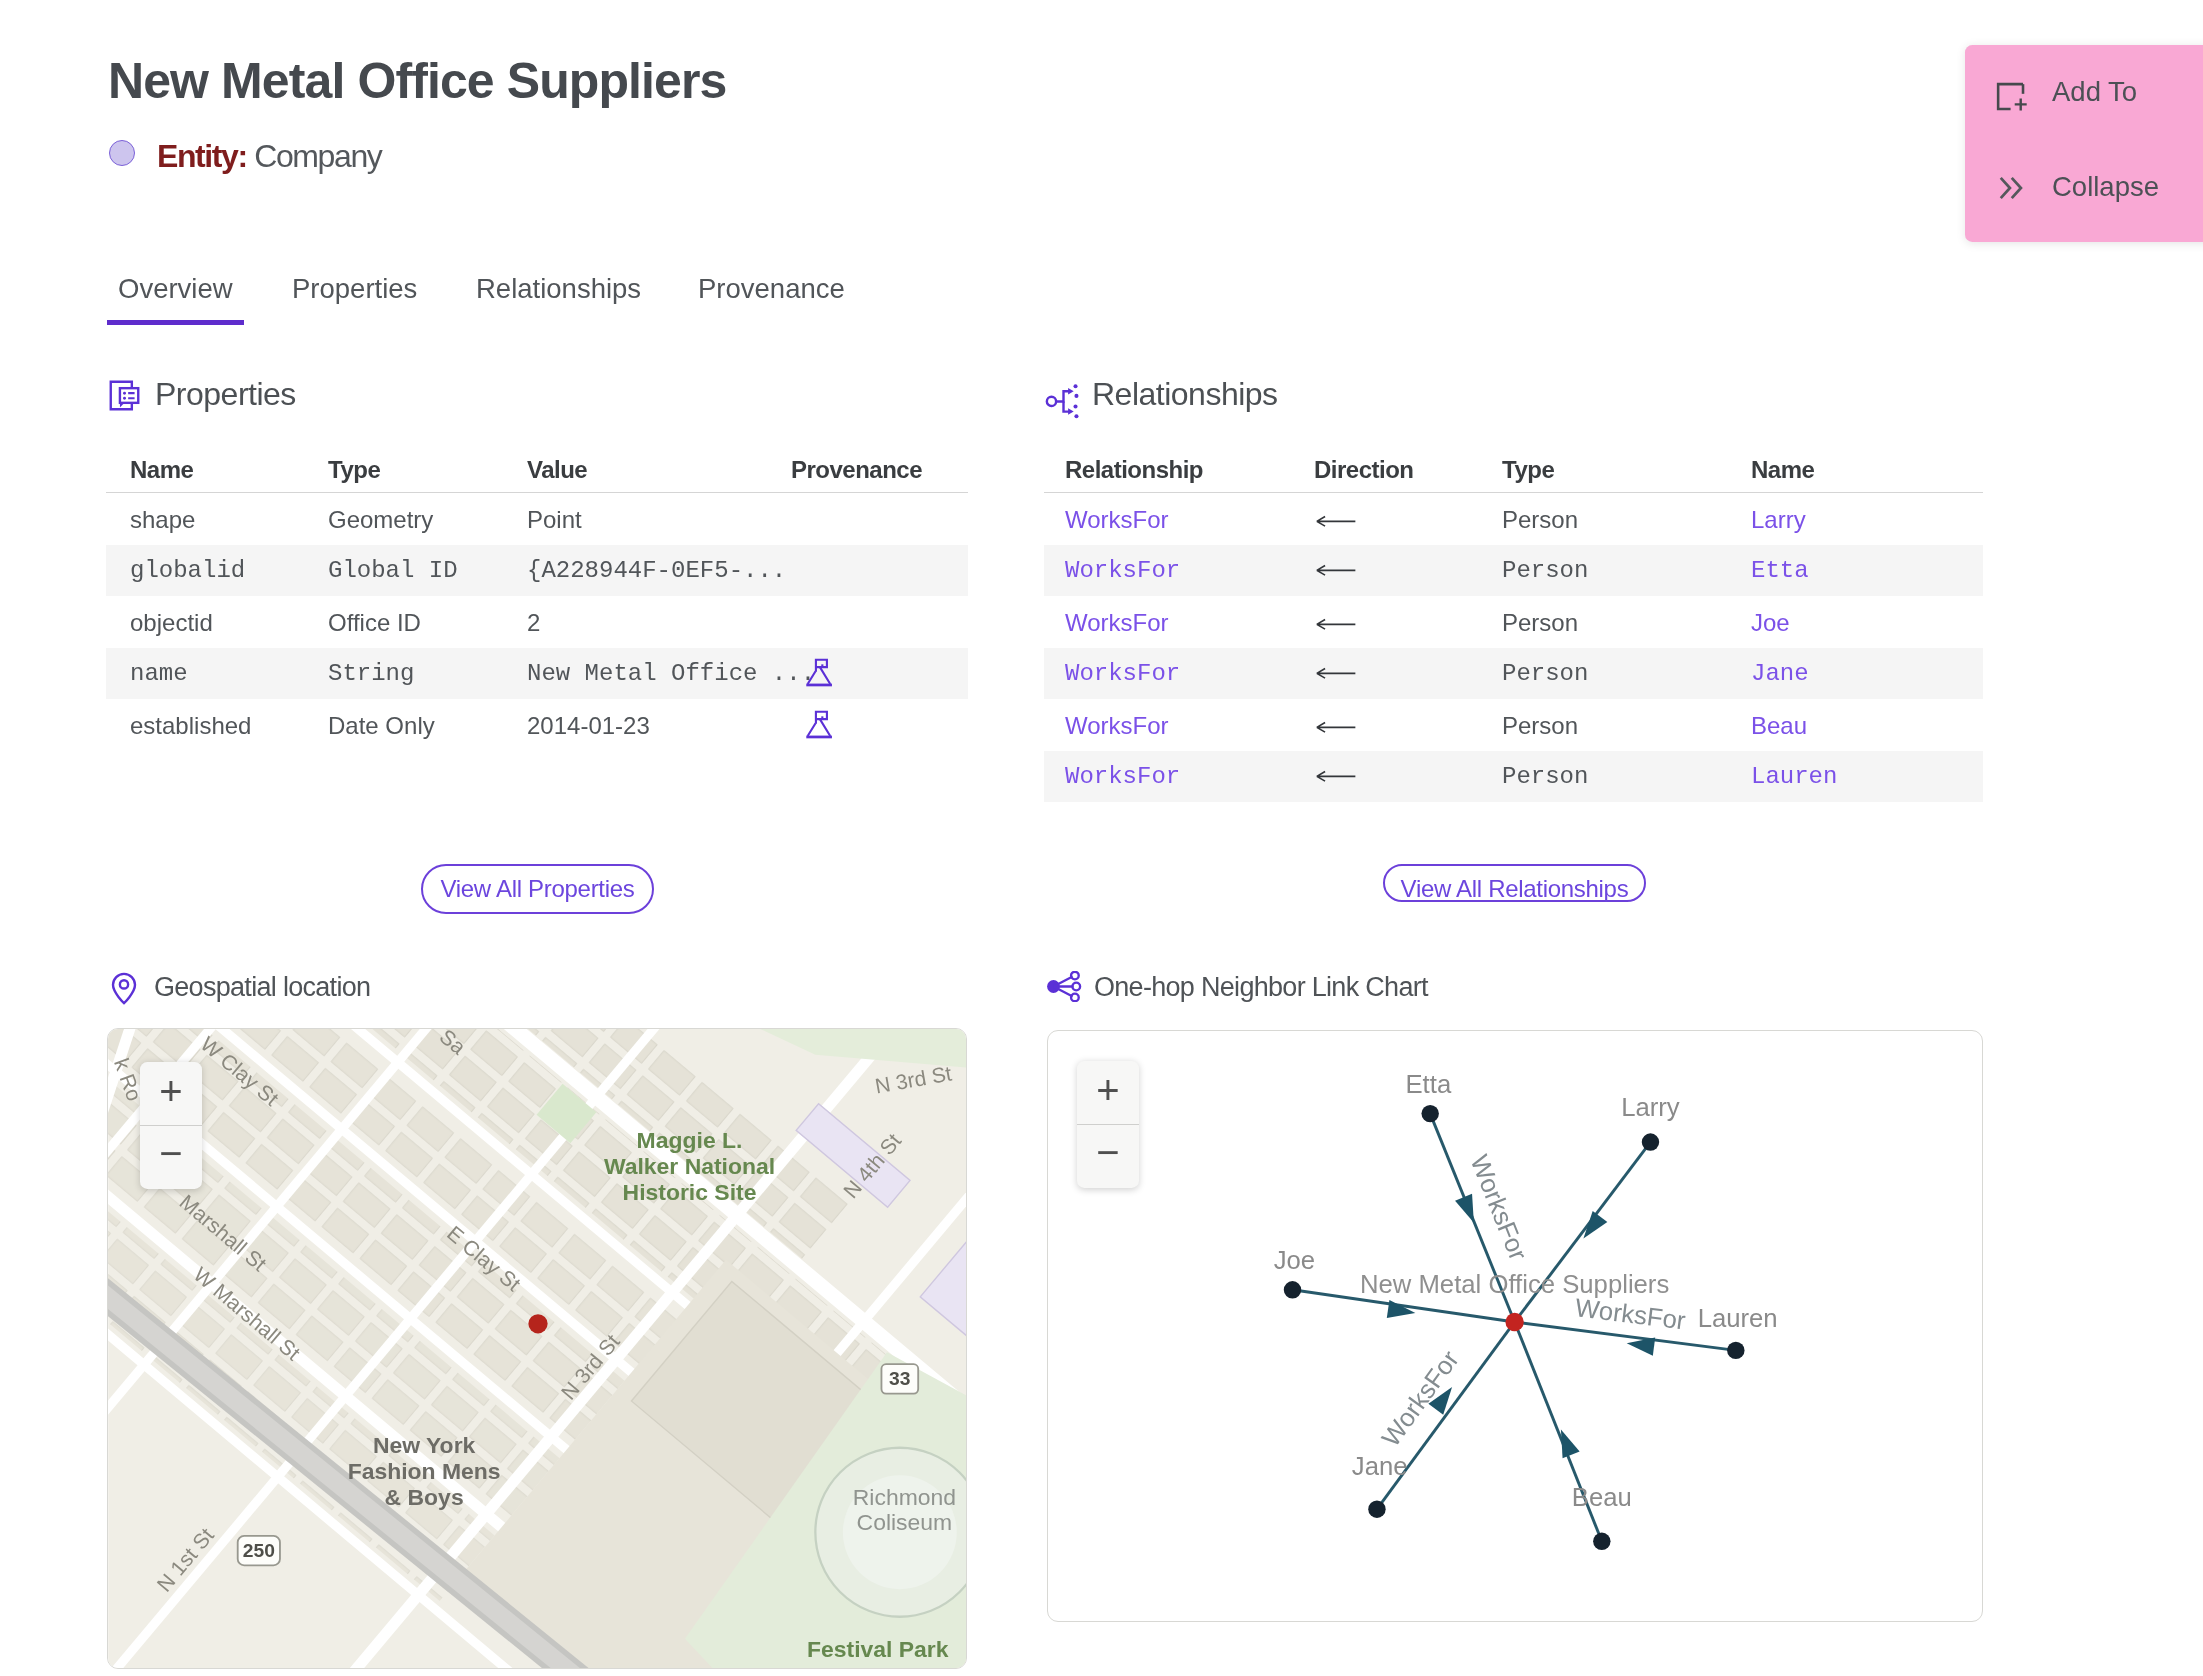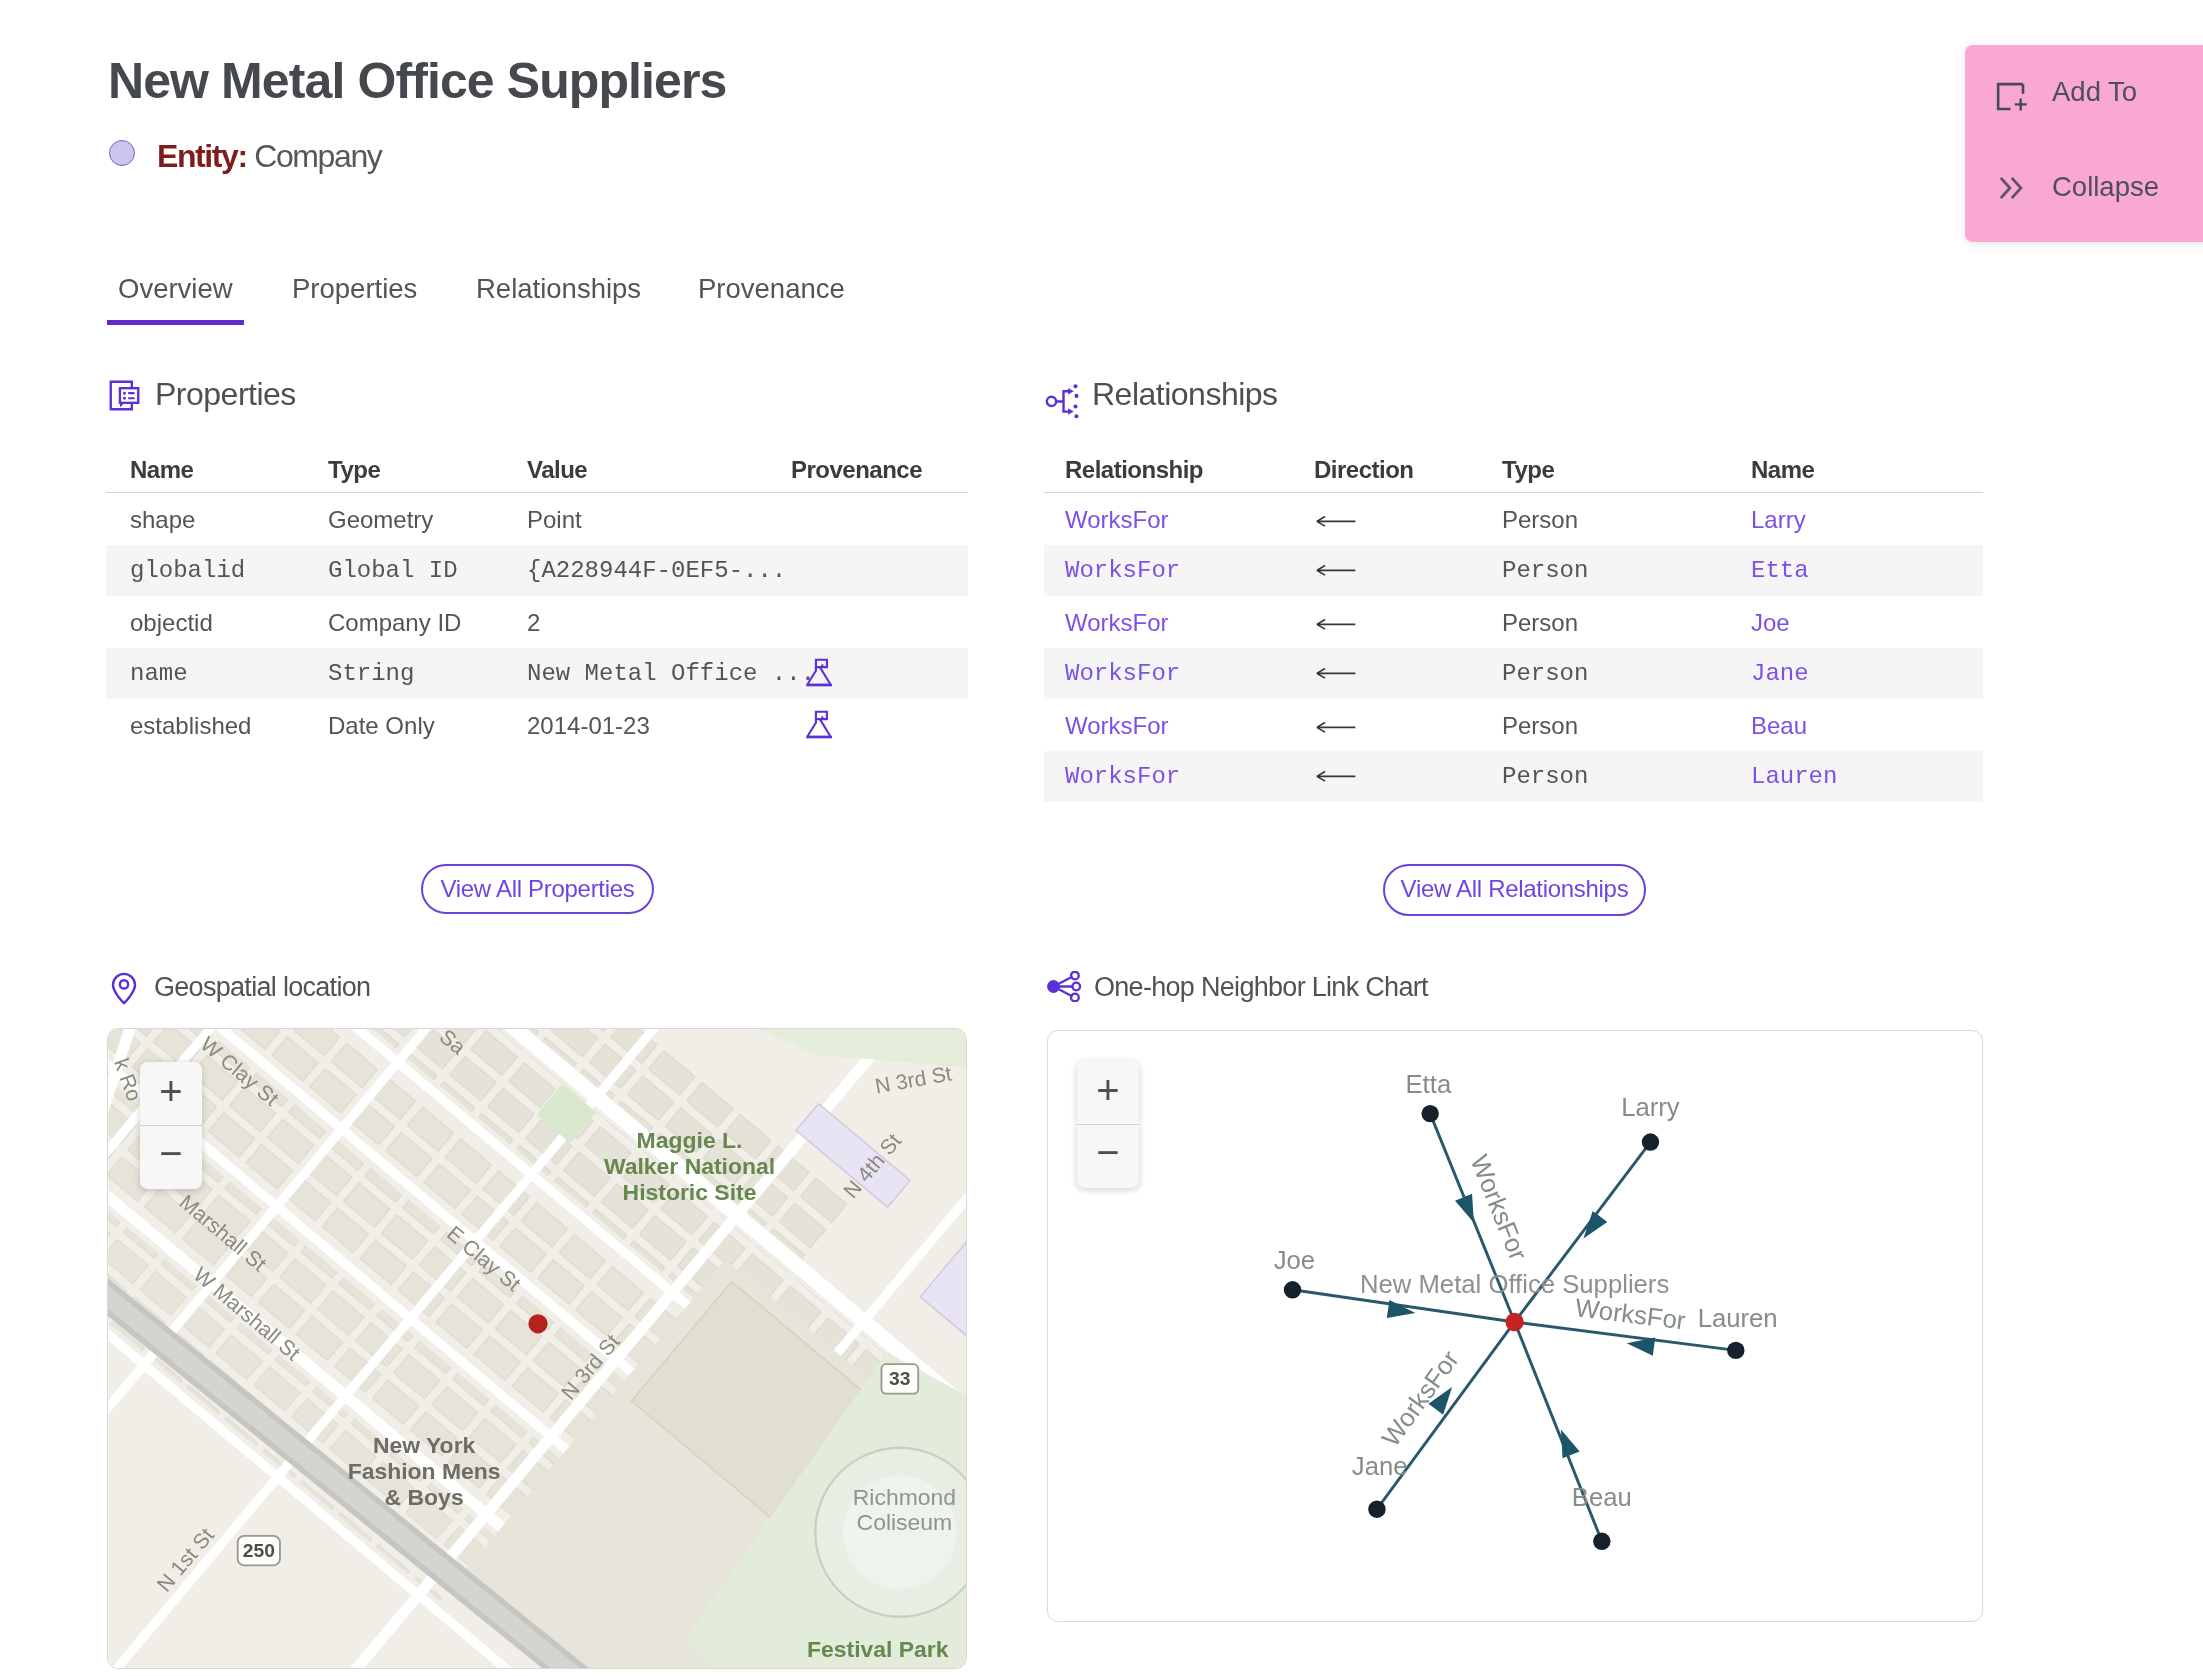--- a/index.html
+++ b/index.html
@@ -71,21 +71,21 @@
       <span class="cell" style="left:222px">Geometry</span>
       <span class="cell" style="left:421px">Point</span>
     </div>
   <div class="trow even" style="top:51px;width:862px">
       <span class="cell" style="left:24px">globalid</span>
       <span class="cell" style="left:222px">Global ID</span>
       <span class="cell" style="left:421px">{A228944F-0EF5-...</span>
     </div>
   <div class="trow" style="top:103px;width:862px">
       <span class="cell" style="left:24px">objectid</span>
-      <span class="cell" style="left:222px">Company ID</span>
+      <span class="cell" style="left:222px">Office ID</span>
       <span class="cell" style="left:421px">2</span>
     </div>
   <div class="trow even" style="top:154px;width:862px">
       <span class="cell" style="left:24px">name</span>
       <span class="cell" style="left:222px">String</span>
       <span class="cell" style="left:421px">New Metal Office ...</span>
     <svg style="position:absolute;left:698px;top:9.2px" width="33" height="33" viewBox="0 0 36 36" fill="none" stroke="#5b30d6" stroke-width="2.3">
         <path d="M13 16 V3 H25 V11 H13"></path>
         <path d="M20 11 V8"></path>
         <path d="M12.6 15.5 L4 29.5 M17 10.5 L28.6 29.5"></path>
@@ -166,21 +166,21 @@
     </div>
   <div class="trow even" style="top:257px;width:939px">
       <span class="cell plink" style="left:21px">WorksFor</span>
       <span class="cell" style="left:270px"><svg width="46" height="14.7" viewBox="0 0 50 16" style="vertical-align:middle">
           <path d="M3 8 H45 M3 8 L12 2.8 M3 8 L12 13.2" stroke="#33363a" stroke-width="1.8" fill="none"></path>
         </svg></span>
       <span class="cell" style="left:458px">Person</span>
       <span class="cell plink" style="left:707px">Lauren</span>
     </div>
 </div>
-<div class="abs btn" style="left:1383px;top:864px;width:263px;height:52px;line-height:45px">View All Relationships</div>
+<div class="abs btn" style="left:1383px;top:864px;width:263px;height:38px;line-height:45px">View All Relationships</div>
 <svg class="abs" style="left:111px;top:972px" width="26" height="33" viewBox="0 0 28 36" fill="none" stroke="#5b30d6" stroke-width="2.6">
   <path d="M14 2 C7.4 2 2 7.4 2 14 c0 8.5 12 20 12 20 s12 -11.5 12 -20 C26 7.4 20.6 2 14 2 z"></path>
   <circle cx="14" cy="13.5" r="4.5"></circle>
 </svg>
 <div class="abs sechead2" style="left:154px;top:974px">Geospatial location</div>
 <div class="abs card" style="left:107px;top:1028px;width:860px;height:641px;overflow:hidden">
 <svg width="860" height="641" viewBox="0 0 936 698" font-family="Liberation Sans, sans-serif">
   <defs>
     <pattern id="bld" width="54" height="36" patternUnits="userSpaceOnUse">
           <rect x="4" y="5" width="44" height="26" fill="#e3e0d4" stroke="#d3d0c4" stroke-width="1"></rect>

